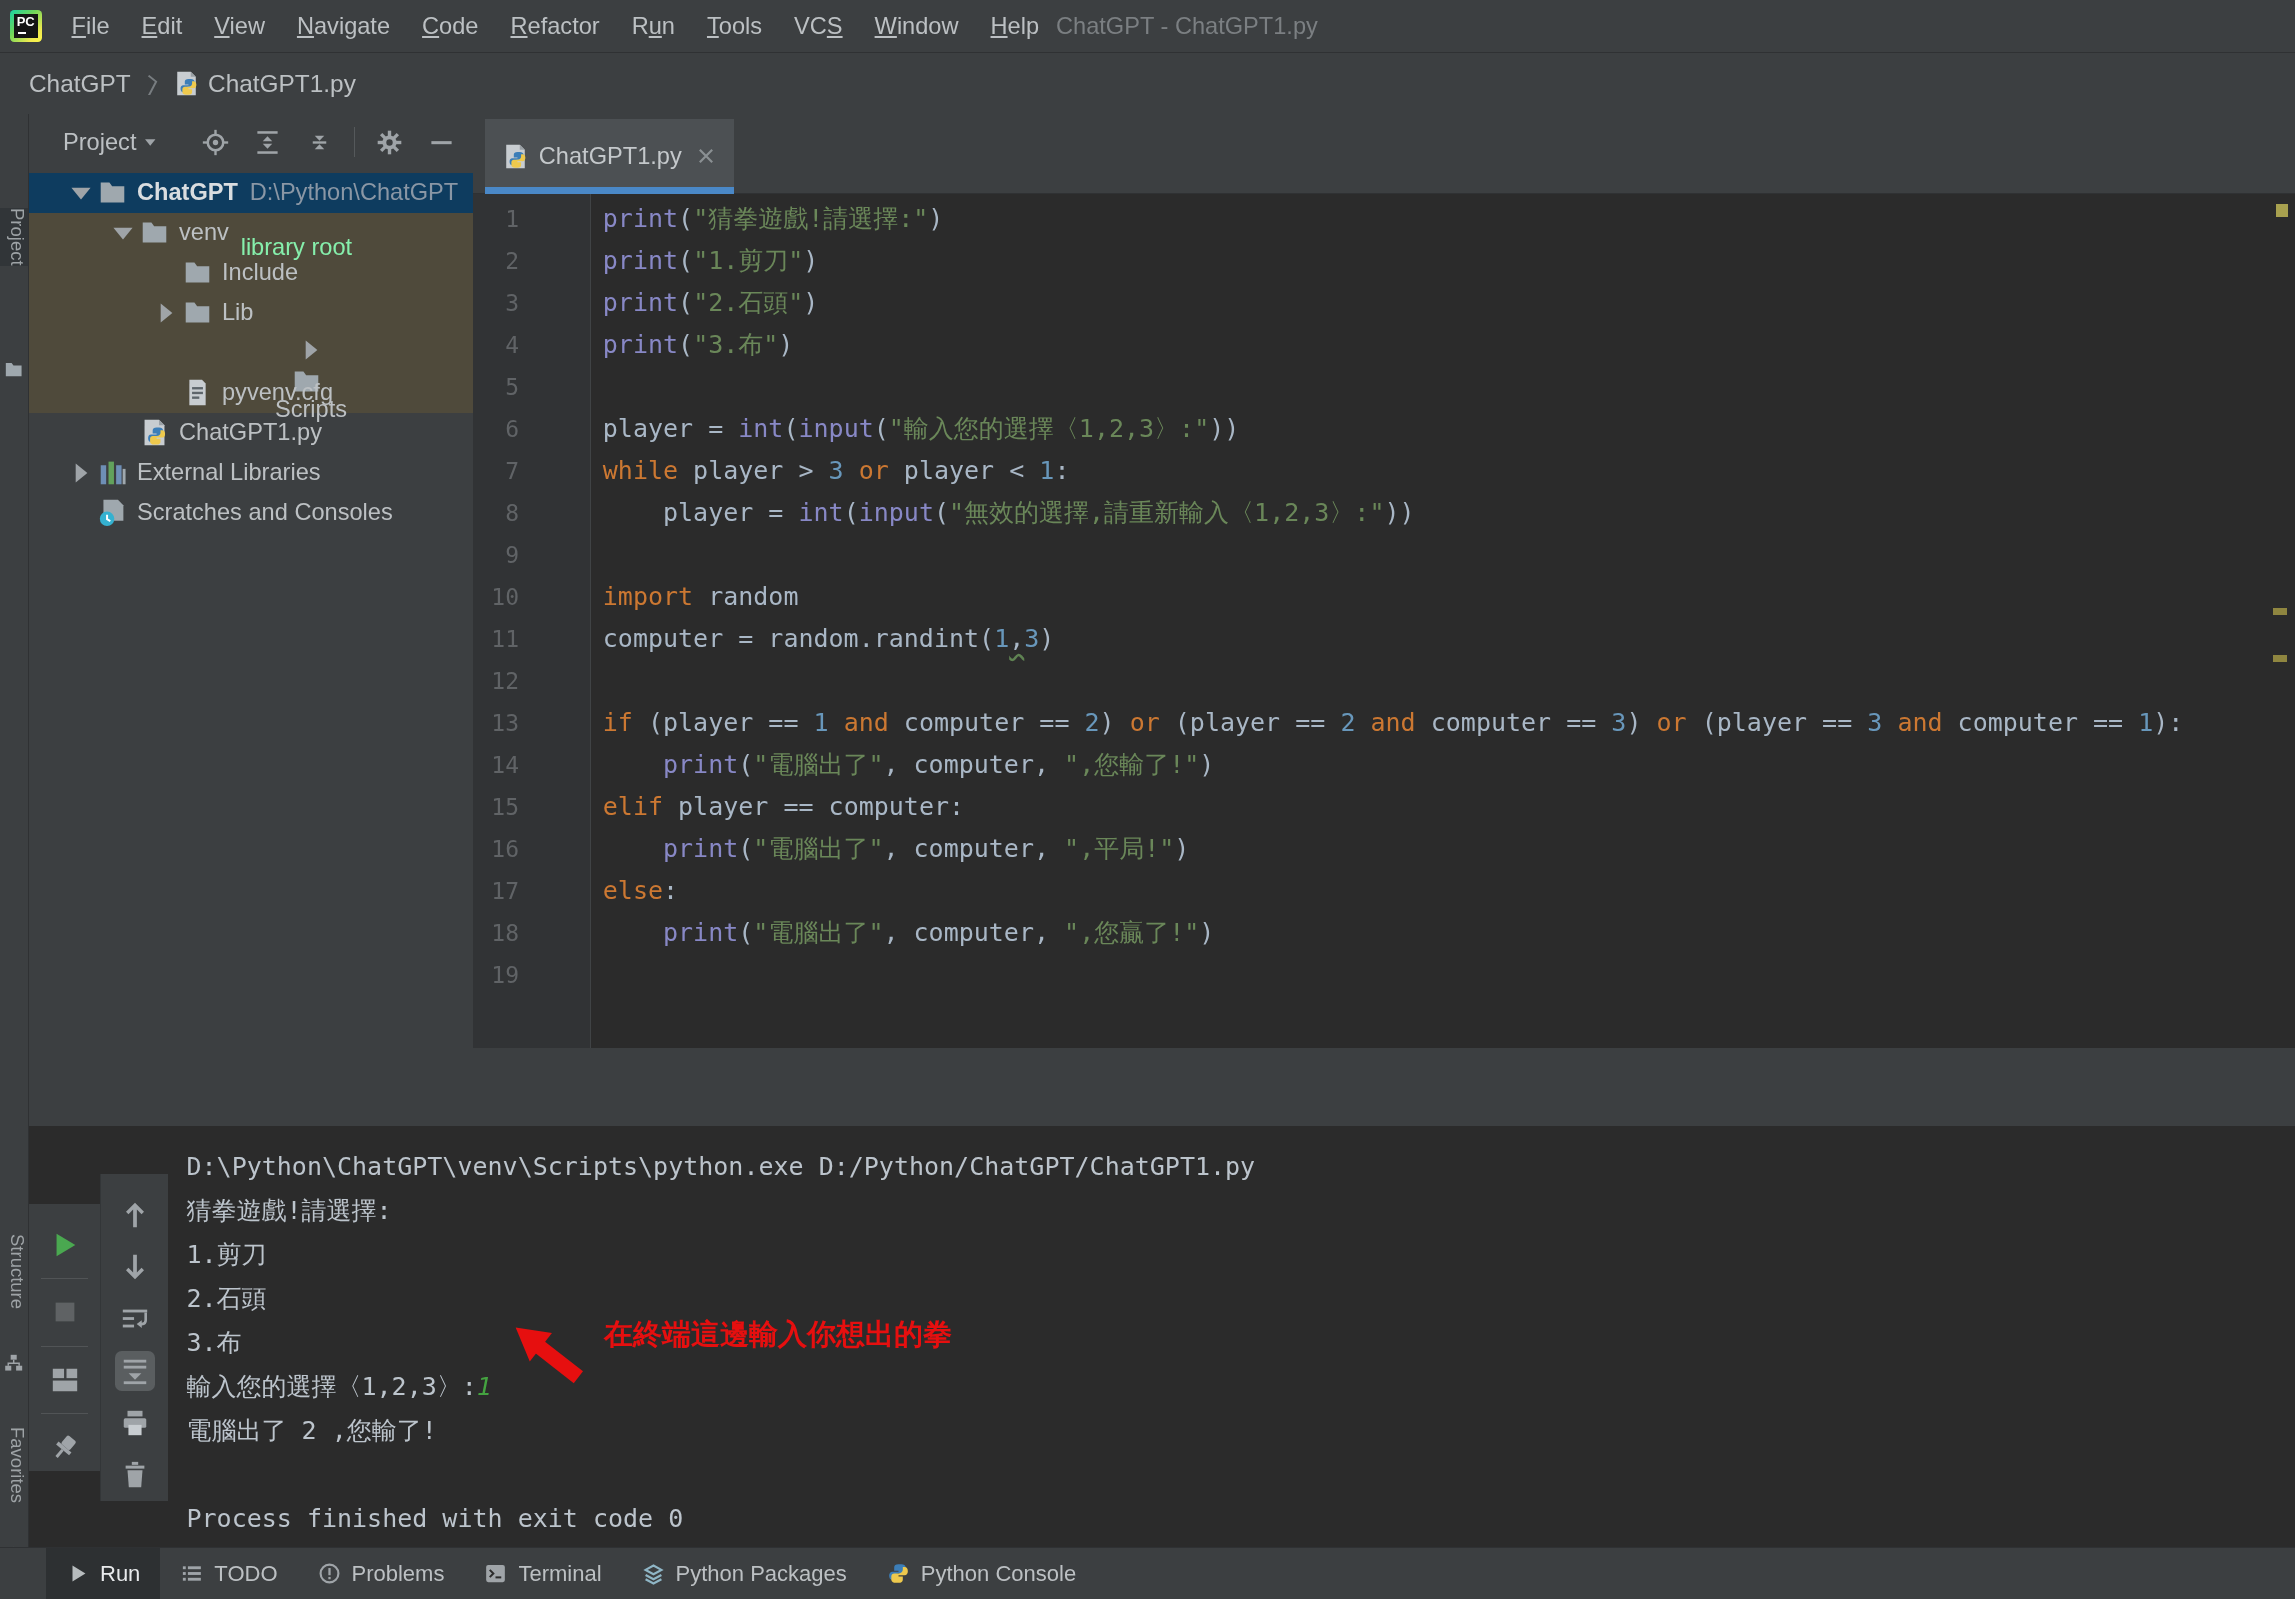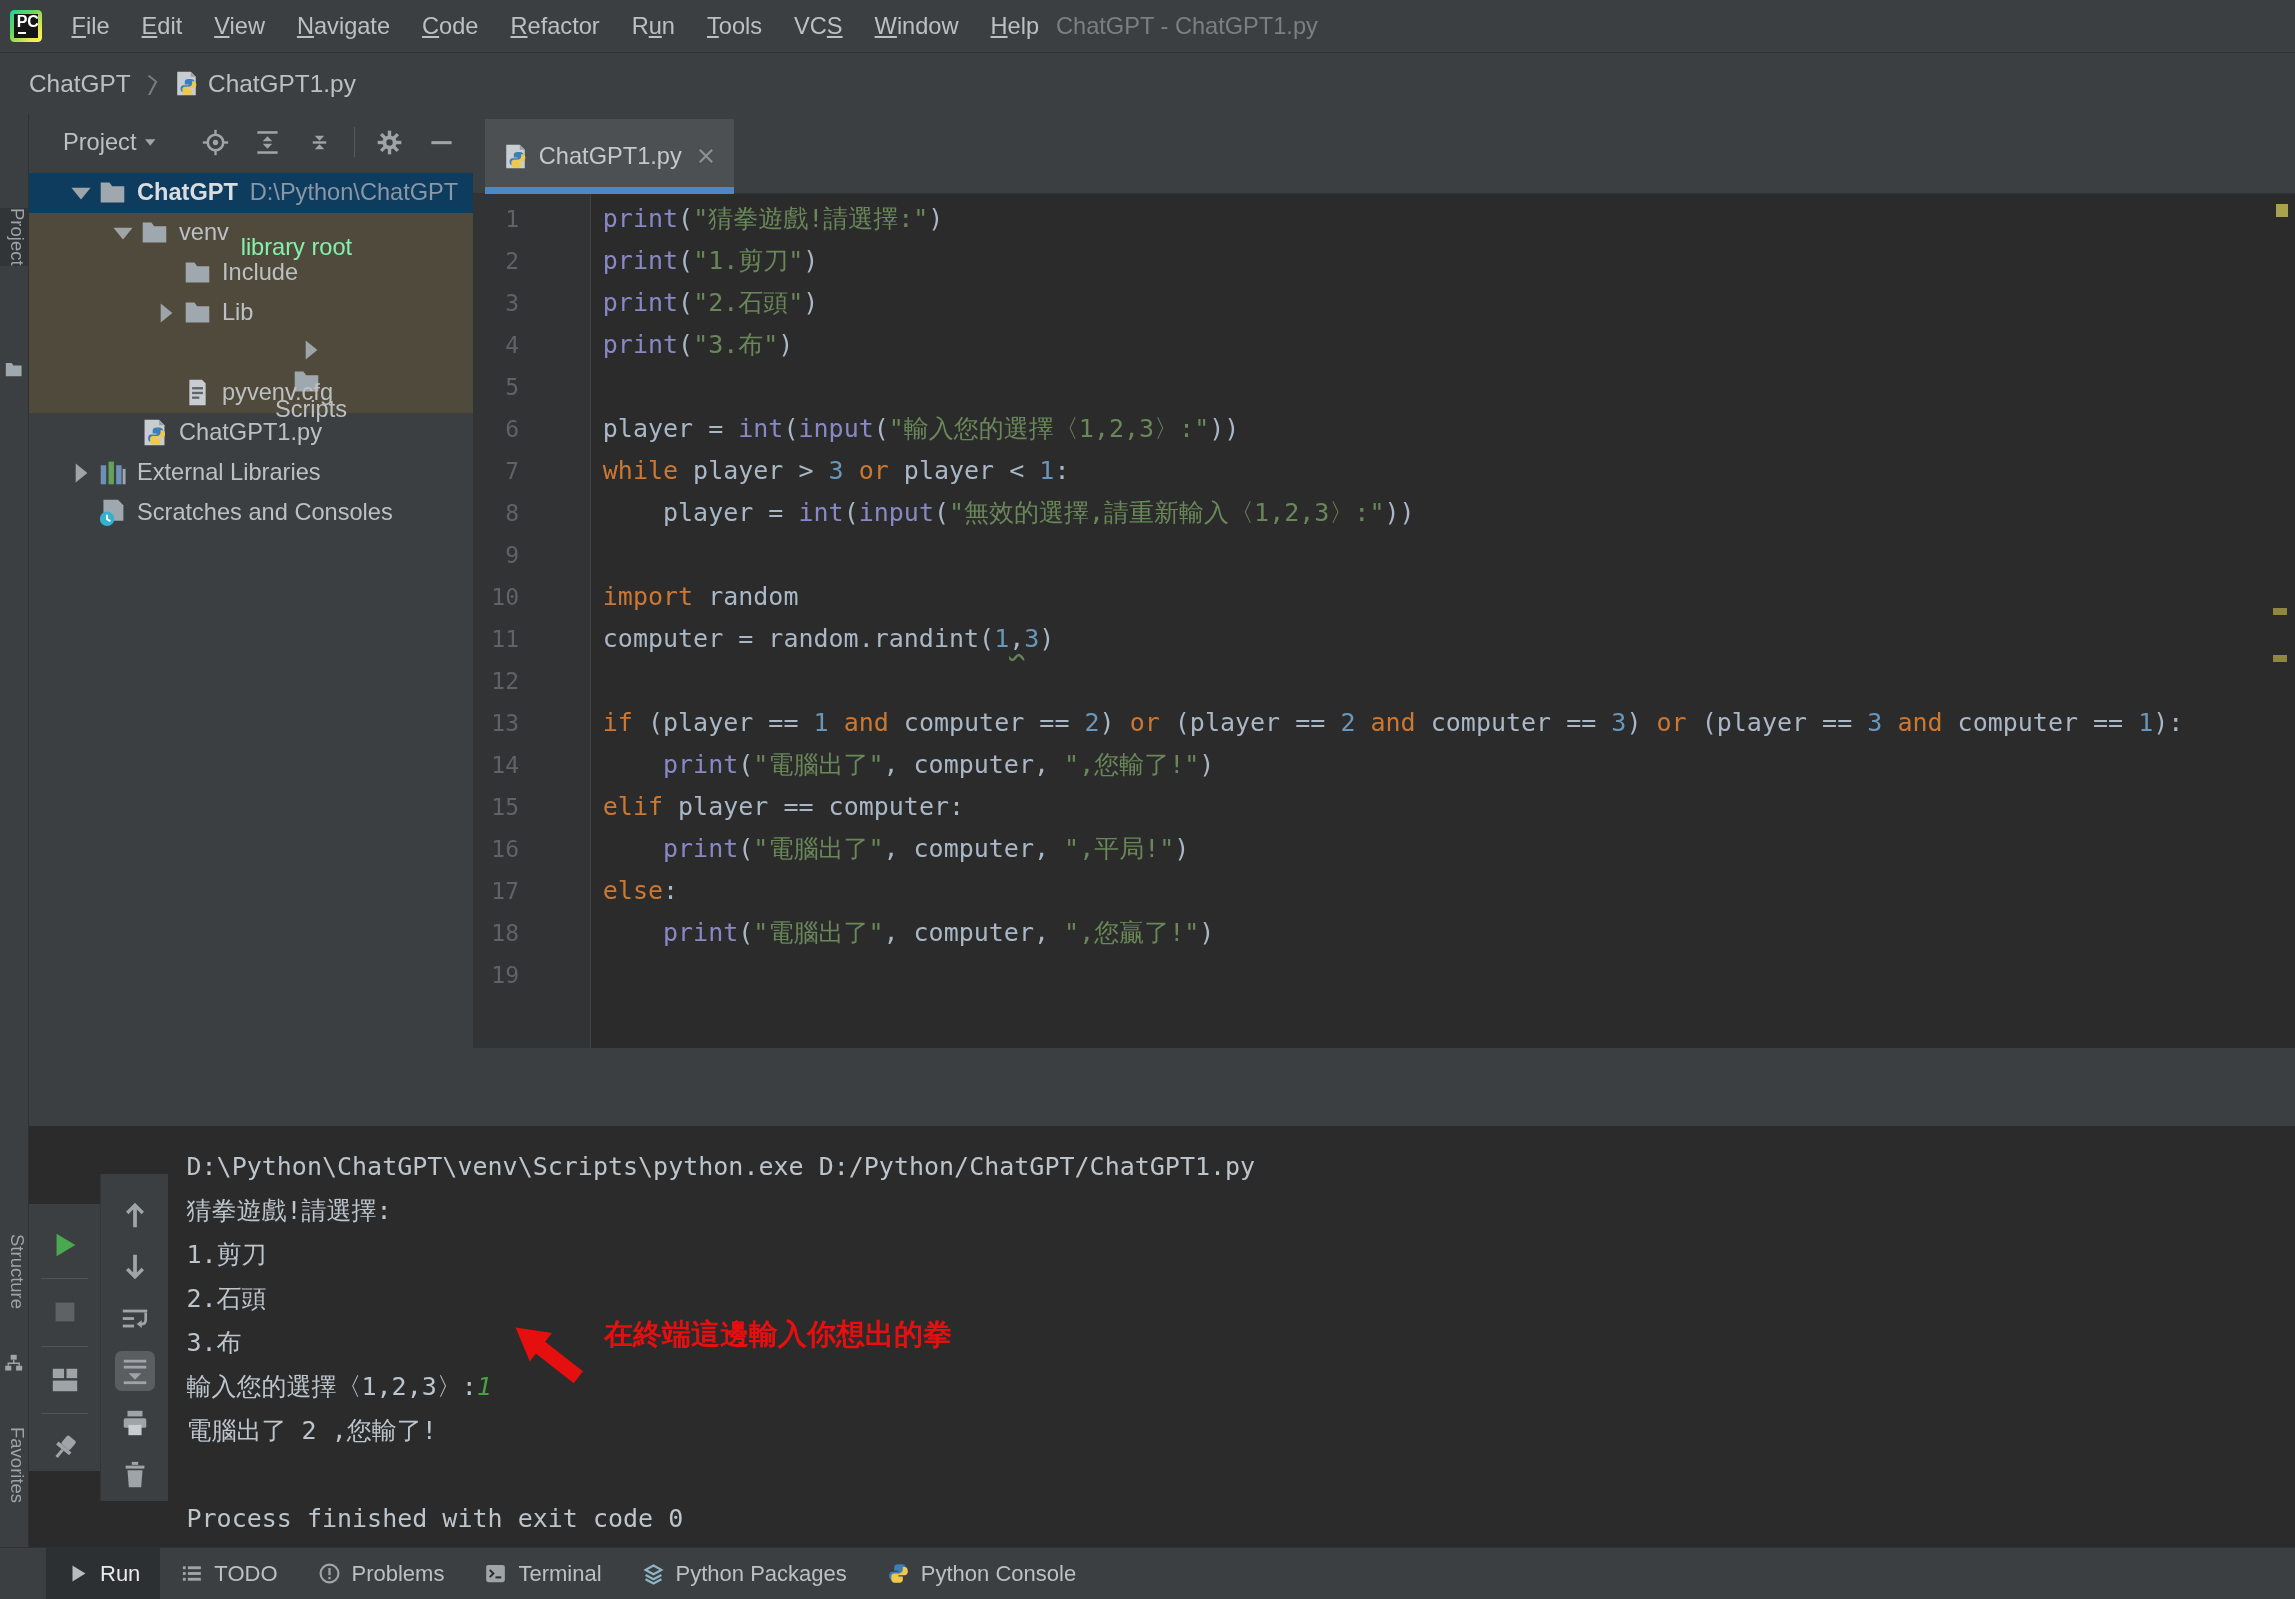--- a/index.html
+++ b/index.html
@@ -5,21 +5,21 @@
   html,body{margin:0;padding:0;background:#2b2b2b;}
   body{width:2295px;height:1599px;overflow:hidden;font-family:"Liberation Sans",sans-serif;position:relative;}
   #app{position:absolute;inset:0;background:#3c3f41;}
   .icn{display:inline-flex;align-items:center;justify-content:center;}
   .icn svg{width:100%;height:100%;display:block;}
 
   
   .menubar{position:absolute;top:0;left:0;right:0;height:52px;background:#3c3f41;display:flex;align-items:center;border-bottom:0.8px solid #2f3133;}
   .logo{width:32px;height:32px;margin:0 13.5px 0 10px;border-radius:4.2px;position:relative;flex:0 0 auto;
         background:linear-gradient(135deg,#18d1a4 0%,#6ed65a 40%,#f1ea4f 80%,#fcf84a 100%);}
-  .logo-inner{position:absolute;inset:4.2px;background:#151515;color:#fff;font-weight:bold;font-size:16px;line-height:11.8px;padding:1.7px 0 0 2.5px;}
+  .logo-inner{position:absolute;inset:4.2px;background:#151515;color:#fff;font-weight:bold;font-size:13px;line-height:11.8px;padding:1.7px 0 0 2.5px;}
   .logo-inner::after{content:"";position:absolute;left:3.4px;bottom:3.4px;width:8.4px;height:2.5px;background:#fff;}
   .menu-item{color:#bcc0c3;font-size:23.6px;padding:0 16px;cursor:default;}
   .menu-item .mn{text-decoration:underline;}
   .menu-title{position:absolute;left:1056px;top:0;height:52px;display:flex;align-items:center;color:#7b7f82;font-size:23.6px;}
 
   
   .breadcrumbs{position:absolute;top:53px;left:0;right:0;height:61px;display:flex;align-items:center;padding-left:29px;font-size:24.4px;color:#bcc0c3;border-bottom:0.8px solid #2f3133;background:#3c3f41;}
   .bc-sep{width:22px;height:22px;margin:0 10px;}
   .bc-icon{width:27px;height:27px;margin-right:8.4px;}
 

